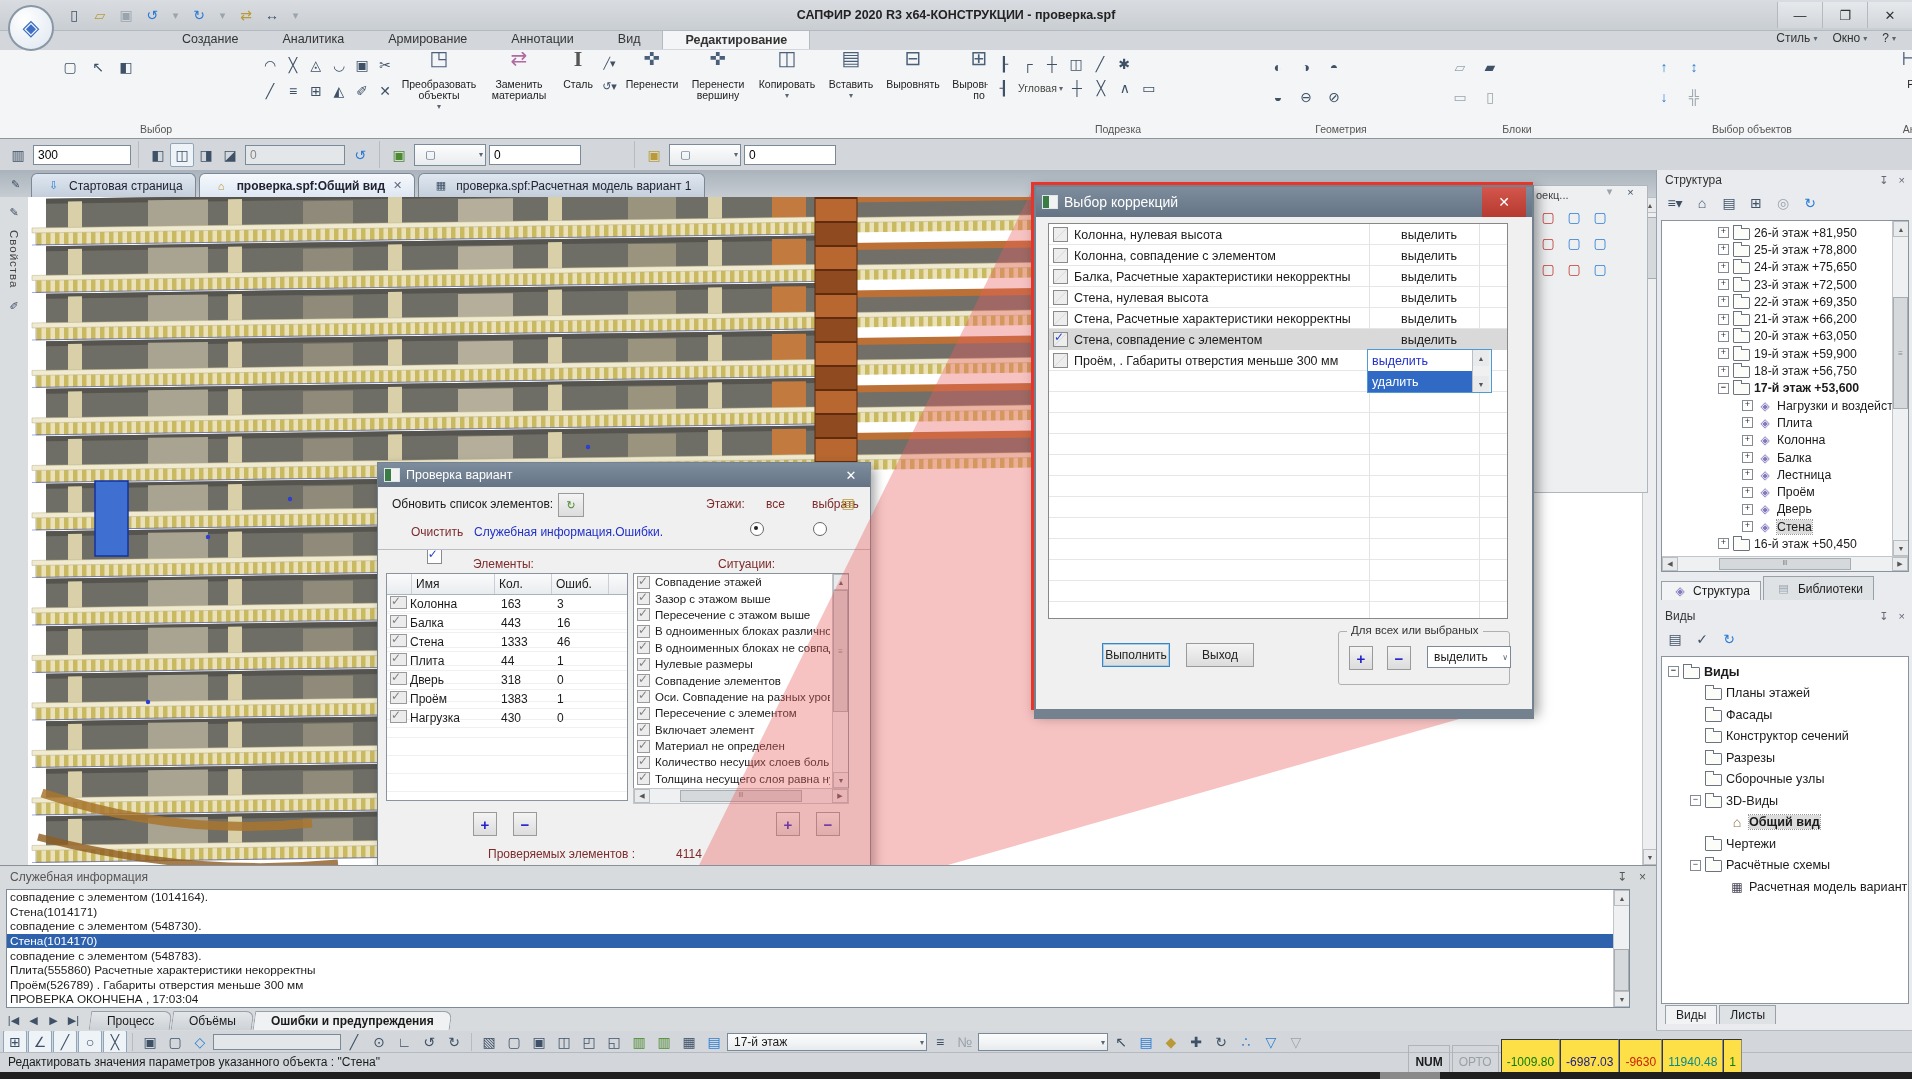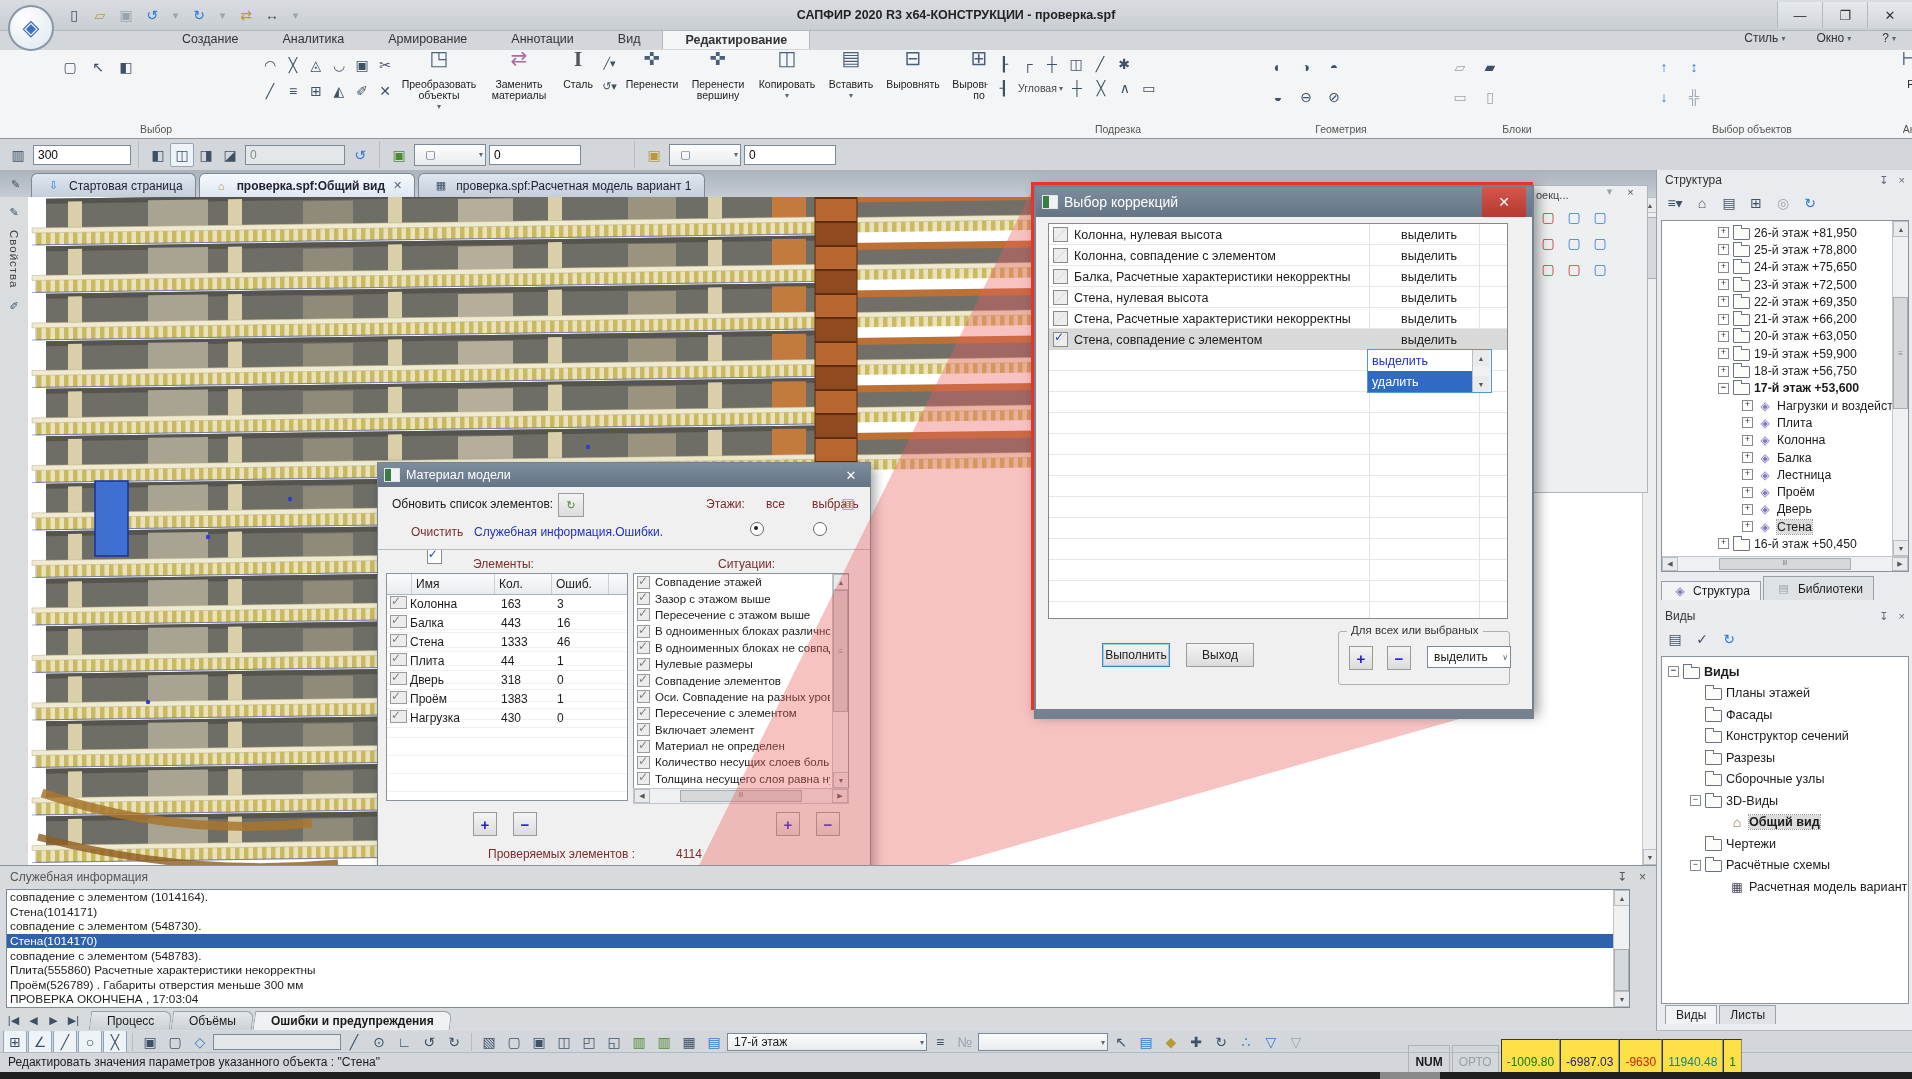--- a/index.html
+++ b/index.html
@@ -21,21 +21,21 @@
   .wbtns{margin-left:auto;display:flex;z-index:2}
   .wbtn{width:44px;height:26px;display:flex;align-items:center;justify-content:center;
     border-left:1px solid #b4bac0;color:#333;font-size:13px;background:linear-gradient(#e6e9ec,#d2d6da)}
   .applogo{left:8px;top:5px;width:42px;height:42px;border-radius:50%;z-index:5;
     background:radial-gradient(circle at 35% 30%,#ffffff,#dde6ef);border:2px solid #8a97a5;
     display:flex;align-items:center;justify-content:center;color:#3d6fc4;font-size:22px}
   
   .rtabs{left:0;top:30px;width:1912px;height:20px;display:flex;align-items:flex-start}
   .rtab{padding:2px 22px;font-size:12.5px;color:#333;cursor:default}
   .rtab.active{background:#f4f5f6;border:1px solid #b4bac0;border-bottom:none;font-weight:bold}
-  .rmenus{margin-left:auto;display:flex;gap:19px;align-items:center;padding-right:10px;color:#333}
+  .rmenus{margin-left:auto;display:flex;gap:3px;align-items:center;padding-right:10px;color:#333}
   .rmenu{display:flex;align-items:center;gap:3px;padding:1px 6px}
   .caret{font-size:8px;color:#5a6670}
   
   .ribbon{left:0;top:50px;width:1912px;height:88px;background:#f4f5f6;border-bottom:1px solid #8f959b;
     display:flex;align-items:stretch;overflow:hidden}
   .rgroup{display:flex;flex-direction:column;flex:none;padding:2px 2px 0 2px}
   .rgroup .gbody{flex:1;display:flex;align-items:flex-start;gap:2px;overflow:hidden}
   .glabel{height:15px;text-align:center;font-size:10.5px;color:#555}
   .gsep{width:1px;background:#c9ccd0;margin:3px 0}
   .rgrid{display:grid;grid-template-columns:repeat(6,23px);grid-auto-rows:26px;align-items:center}
@@ -519,21 +519,21 @@
         <span class="ic blue">▢</span>
         <span class="ic red">▢</span>
         <span class="ic red">▢</span>
         <span class="ic blue">▢</span>
       </div>
   </div>
 
   <div class="abs dlg" style="left:377px;top:462px;width:492px;height:498px;z-index:10">
     <div class="dlg-title">
       <span class="dlg-ico"></span>
-      <span>Материал модели</span>
+      <span>Проверка вариант</span>
       <span class="dlg-x">✕</span>
     </div>
     <div class="abs" style="left:14px;top:34px">Обновить список элементов:</div>
     <div class="abs btn" style="left:180px;top:30px;width:24px;height:22px">
         <span class="ic sm green">↻</span>
       </div>
     <div class="abs maroon" style="left:328px;top:34px">Этажи:</div>
     <span class="abs radio on" style="left:372px;top:34px"></span>
     <div class="abs maroon" style="left:388px;top:34px">все</div>
     <span class="abs radio" style="left:418px;top:34px"></span>
@@ -755,20 +755,25 @@
               <span class="caction">выделить</span>
             </div>
 
             <div class="crow sel">
               <span class="cb hatch on"></span>
               <span class="clabel">Стена, совпадение с элементом</span>
               <span class="caction">выделить</span>
             </div>
 
 
+            <div class="crow">
+              <span class="cb hatch"></span>
+              <span class="clabel">Проём, . Габариты отверстия меньше 300 мм</span>
+              <span class="caction"></span>
+            </div>
 
         </div>
 
         <div class="ddpop" style="left:318px;top:125px">
           <div class="ddopts">
             <div class="ddopt">
                 <span>выделить</span>
               </div>
               <div class="ddopt sel">
                 <span>удалить</span>

